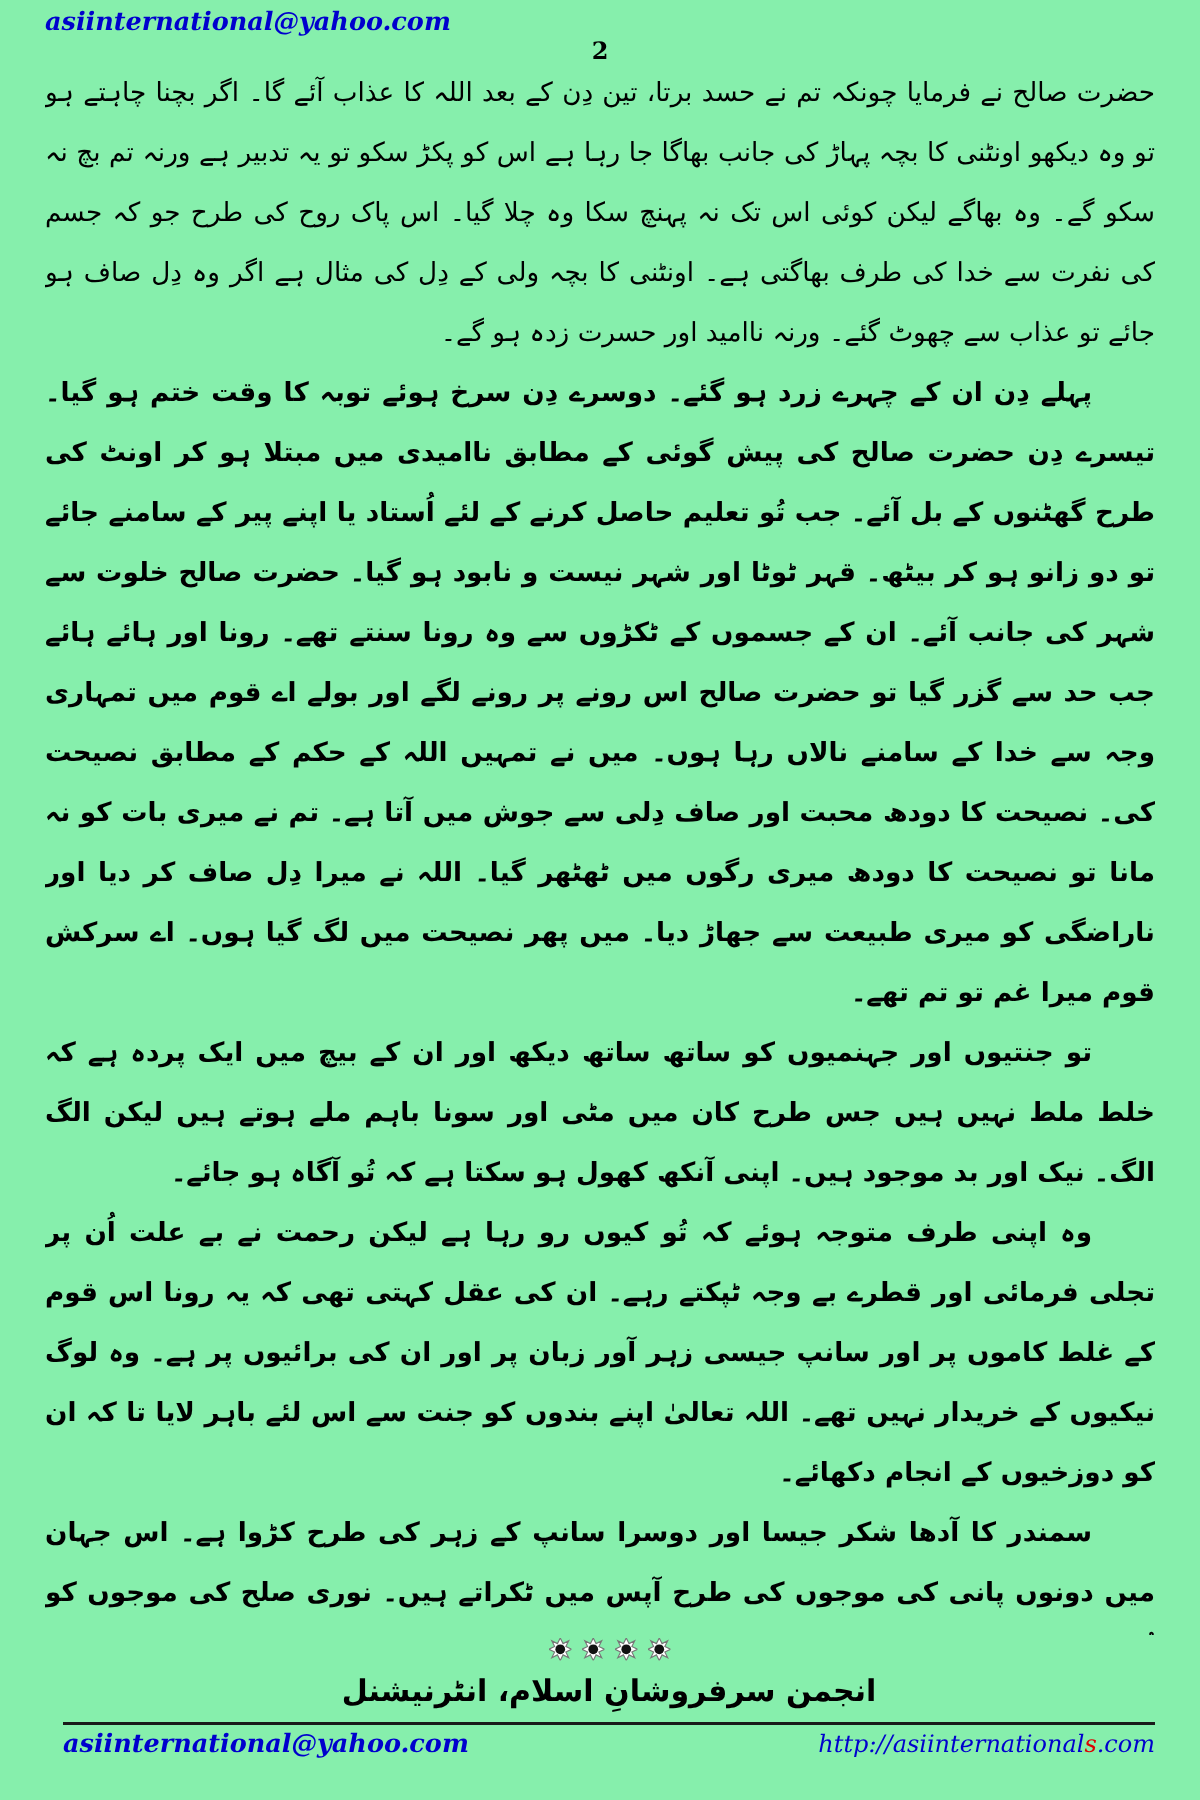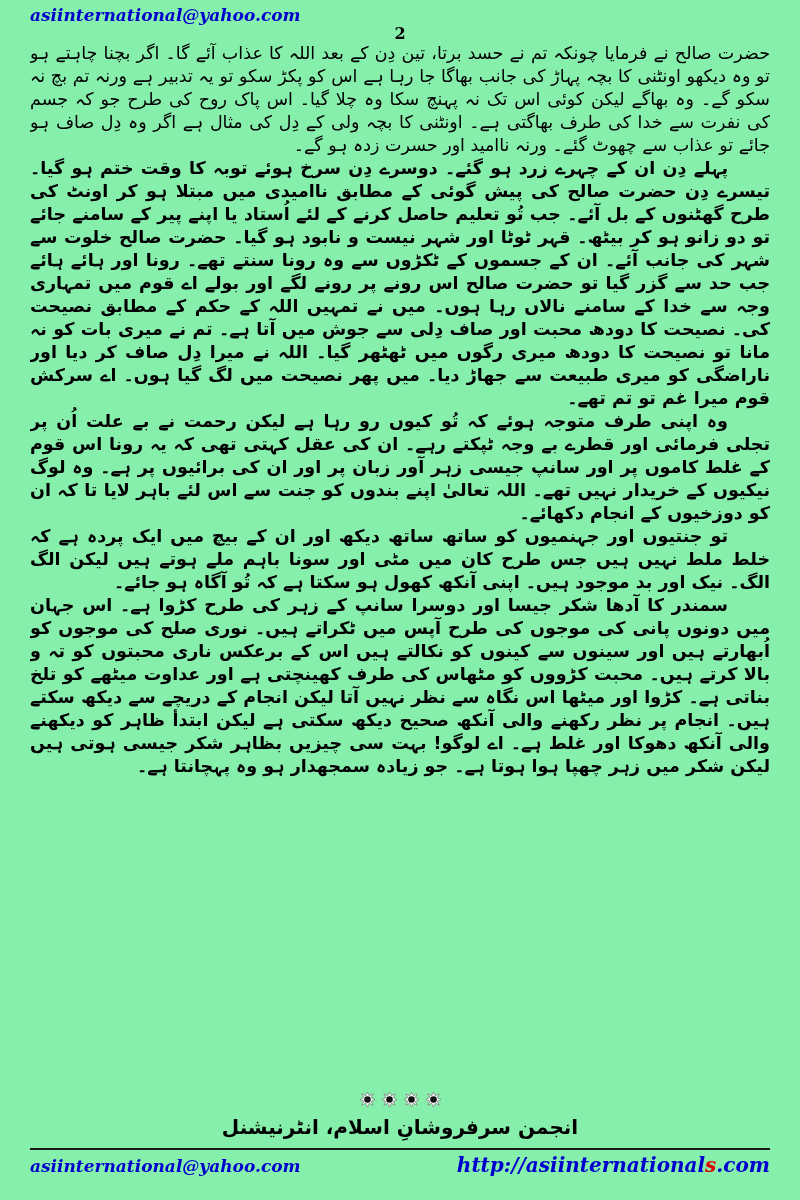--- a/index.html
+++ b/index.html
@@ -27,28 +27,28 @@
     text-align:center;
     font-family:"DejaVu Serif", serif;
     font-size:16px; font-weight:bold;
   }
   
   .doc-body {
     position:absolute; top:42px; left:30px; right:30px;
     height:1048px; overflow:hidden;
     direction:rtl;
     font-size:17.5px;
-    line-height:23px;
+    line-height:40px;
     text-align:justify;
   }
   .para { margin:0; }
   .para.indent { text-indent:42px;font-weight:bold; }
   
   .bottom {
-    position:absolute; left:30px; right:30px; top:1092px;
+    position:absolute; left:42px; right:30px; top:1092px;
   }
   .ornament-row {
     display:flex; justify-content:center; gap:7px; height:16px;
   }
   .ornament-row svg { display:block; }
   .org-name {
     margin-top:6px;
     text-align:center;
     direction:rtl;
     font-size:20px; font-weight:bold;
@@ -64,40 +64,40 @@
     display:flex; justify-content:space-between; align-items:baseline;
   }
   .footer-email {
     font-family:"DejaVu Serif", serif;
     font-style:italic; font-weight:bold;
     font-size:17px; color:#0000cd;
     text-decoration:none;
   }
   .footer-url {
     font-family:"DejaVu Serif", serif;
-    font-style:italic; font-weight:bold;
-    font-size:20px; color:#0000cd;
+    font-style:italic; font-weight:normal;
+    font-size:16px; color:#0000cd;
     text-decoration:none;
   }
   .footer-url .red-s { color:#dd0000; }
 </style>
 </head>
 <body>
 
 <div class="page">
 
   <a class="header-email" href="#">asiinternational@yahoo.com</a>
 
   <div class="page-number">2</div>
 
   <main class="doc-body">
     <p class="para">حضرت صالح نے فرمایا چونکہ تم نے حسد برتا، تین دِن کے بعد اللہ کا عذاب آئے گا۔ اگر بچنا چاہتے ہو تو وہ دیکھو اونٹنی کا بچہ پہاڑ کی جانب بھاگا جا رہا ہے اس کو پکڑ سکو تو یہ تدبیر ہے ورنہ تم بچ نہ سکو گے۔ وہ بھاگے لیکن کوئی اس تک نہ پہنچ سکا وہ چلا گیا۔ اس پاک روح کی طرح جو کہ جسم کی نفرت سے خدا کی طرف بھاگتی ہے۔ اونٹنی کا بچہ ولی کے دِل کی مثال ہے اگر وہ دِل صاف ہو جائے تو عذاب سے چھوٹ گئے۔ ورنہ ناامید اور حسرت زدہ ہو گے۔</p>
     <p class="para indent">پہلے دِن ان کے چہرے زرد ہو گئے۔ دوسرے دِن سرخ ہوئے توبہ کا وقت ختم ہو گیا۔ تیسرے دِن حضرت صالح کی پیش گوئی کے مطابق ناامیدی میں مبتلا ہو کر اونٹ کی طرح گھٹنوں کے بل آئے۔ جب تُو تعلیم حاصل کرنے کے لئے اُستاد یا اپنے پیر کے سامنے جائے تو دو زانو ہو کر بیٹھ۔ قہر ٹوٹا اور شہر نیست و نابود ہو گیا۔ حضرت صالح خلوت سے شہر کی جانب آئے۔ ان کے جسموں کے ٹکڑوں سے وہ رونا سنتے تھے۔ رونا اور ہائے ہائے جب حد سے گزر گیا تو حضرت صالح اس رونے پر رونے لگے اور بولے اے قوم میں تمہاری وجہ سے خدا کے سامنے نالاں رہا ہوں۔ میں نے تمہیں اللہ کے حکم کے مطابق نصیحت کی۔ نصیحت کا دودھ محبت اور صاف دِلی سے جوش میں آتا ہے۔ تم نے میری بات کو نہ مانا تو نصیحت کا دودھ میری رگوں میں ٹھٹھر گیا۔ اللہ نے میرا دِل صاف کر دیا اور ناراضگی کو میری طبیعت سے جھاڑ دیا۔ میں پھر نصیحت میں لگ گیا ہوں۔ اے سرکش قوم میرا غم تو تم تھے۔</p>
+    <p class="para indent">تو جنتیوں اور جہنمیوں کو ساتھ ساتھ دیکھ اور ان کے بیچ میں ایک پردہ ہے کہ خلط ملط نہیں ہیں جس طرح کان میں مٹی اور سونا باہم ملے ہوتے ہیں لیکن الگ الگ۔ نیک اور بد موجود ہیں۔ اپنی آنکھ کھول ہو سکتا ہے کہ تُو آگاہ ہو جائے۔</p>
     <p class="para indent">وہ اپنی طرف متوجہ ہوئے کہ تُو کیوں رو رہا ہے لیکن رحمت نے بے علت اُن پر تجلی فرمائی اور قطرے بے وجہ ٹپکتے رہے۔ ان کی عقل کہتی تھی کہ یہ رونا اس قوم کے غلط کاموں پر اور سانپ جیسی زہر آور زبان پر اور ان کی برائیوں پر ہے۔ وہ لوگ نیکیوں کے خریدار نہیں تھے۔ اللہ تعالیٰ اپنے بندوں کو جنت سے اس لئے باہر لایا تا کہ ان کو دوزخیوں کے انجام دکھائے۔</p>
-    <p class="para indent">تو جنتیوں اور جہنمیوں کو ساتھ ساتھ دیکھ اور ان کے بیچ میں ایک پردہ ہے کہ خلط ملط نہیں ہیں جس طرح کان میں مٹی اور سونا باہم ملے ہوتے ہیں لیکن الگ الگ۔ نیک اور بد موجود ہیں۔ اپنی آنکھ کھول ہو سکتا ہے کہ تُو آگاہ ہو جائے۔</p>
     <p class="para indent">سمندر کا آدھا شکر جیسا اور دوسرا سانپ کے زہر کی طرح کڑوا ہے۔ اس جہان میں دونوں پانی کی موجوں کی طرح آپس میں ٹکراتے ہیں۔ نوری صلح کی موجوں کو اُبھارتے ہیں اور سینوں سے کینوں کو نکالتے ہیں اس کے برعکس ناری محبتوں کو تہ و بالا کرتے ہیں۔ محبت کڑووں کو مٹھاس کی طرف کھینچتی ہے اور عداوت میٹھے کو تلخ بناتی ہے۔ کڑوا اور میٹھا اس نگاہ سے نظر نہیں آتا لیکن انجام کے دریچے سے دیکھ سکتے ہیں۔ انجام پر نظر رکھنے والی آنکھ صحیح دیکھ سکتی ہے لیکن ابتدأ ظاہر کو دیکھنے والی آنکھ دھوکا اور غلط ہے۔ اے لوگو! بہت سی چیزیں بظاہر شکر جیسی ہوتی ہیں لیکن شکر میں زہر چھپا ہوا ہوتا ہے۔ جو زیادہ سمجھدار ہو وہ پہچانتا ہے۔</p>
 
   </main>
 
   <div class="bottom">
 
     <div class="ornament-row">
       <svg width="15" height="15" viewBox="0 0 24 24">
           <path d="M12 0 L15 6 L21 3 L18 9 L24 12 L18 15 L21 21 L15 18 L12 24 L9 18 L3 21 L6 15 L0 12 L6 9 L3 3 L9 6 Z" fill="#ffffff" stroke="#777" stroke-width="1.2"></path>
           <circle cx="12" cy="12" r="5.2" fill="#111"></circle>

